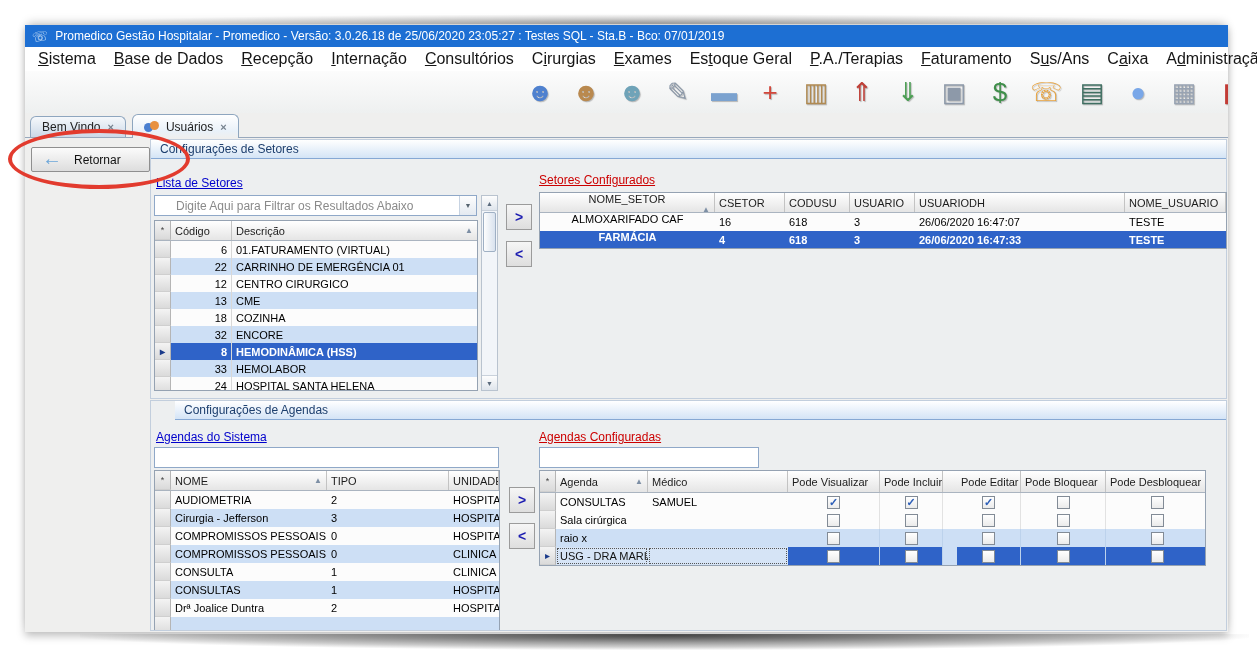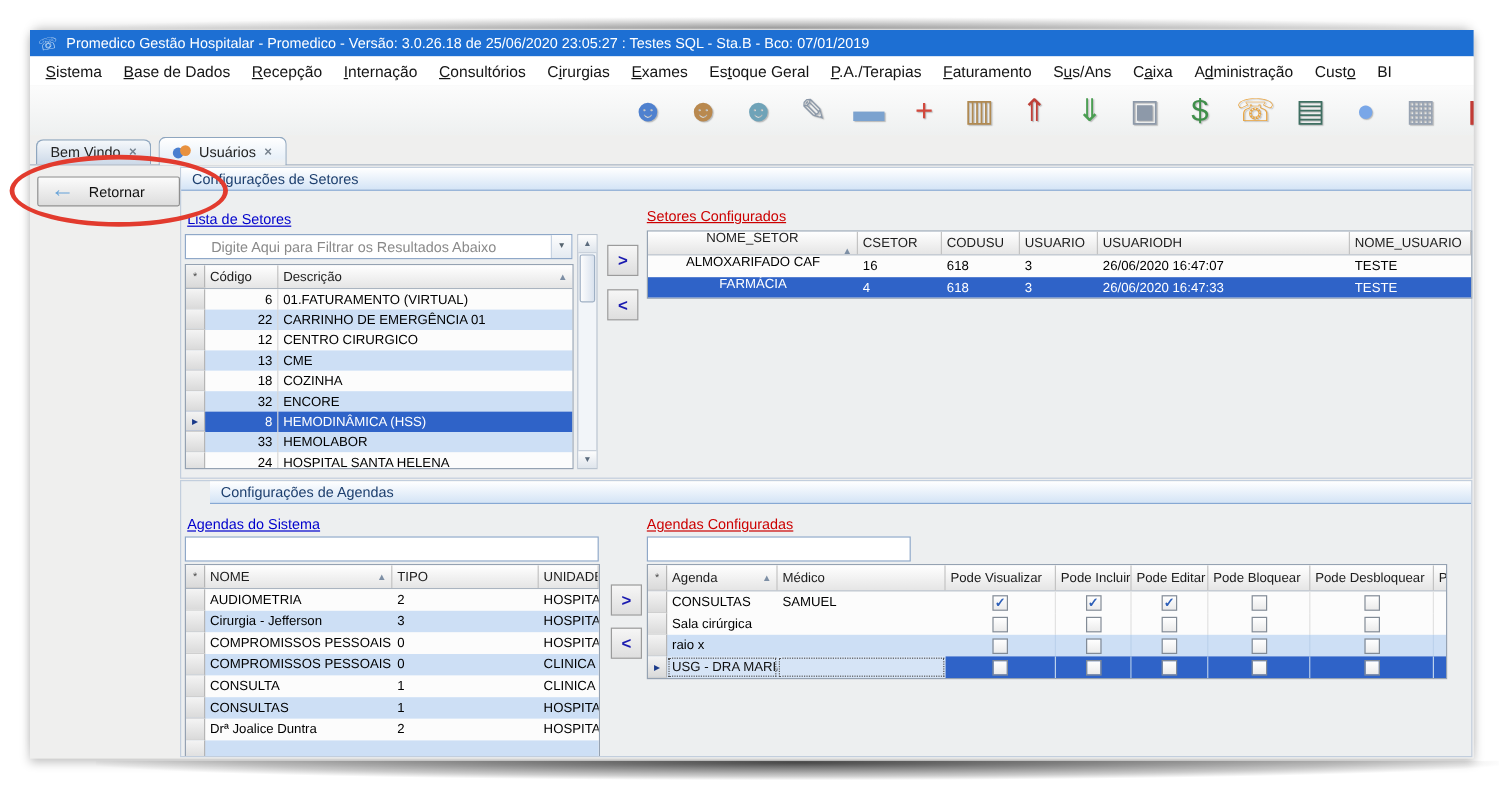--- a/index.html
+++ b/index.html
@@ -11,21 +11,21 @@
   .shadow-bottom { position:absolute; left:80px; right:8px; top:634px; height:16px;
     background:radial-gradient(ellipse at 50% 10%, rgba(40,40,40,.8), rgba(110,110,110,.35) 55%, transparent 72%); }
   .shadow-top { position:absolute; left:60px; right:30px; top:14px; height:10px;
     background:radial-gradient(ellipse at 50% 90%, rgba(90,90,90,.45), transparent 70%); }
 
   .titlebar { position:absolute; top:0; left:0; right:0; height:22px; background:#1d6fd3;
     color:#fff; font-size:12px; display:flex; align-items:center; gap:7px; padding-left:7px; white-space:nowrap; overflow:hidden;}
   .app-ic { font-size:13px; color:#cfe3f6; transform:rotate(-10deg); }
 
   .menubar { position:absolute; top:22px; left:0; right:0; height:24px; background:#fff;
-    display:flex; align-items:center; font-size:13px; color:#151515; padding-left:4px; white-space:nowrap;}
+    display:flex; align-items:center; font-size:16px; color:#151515; padding-left:4px; white-space:nowrap;}
   .menu-item { padding:3px 9px; cursor:default; }
 
   .toolbar { position:absolute; top:46px; left:0; right:0; height:42px;
     background:linear-gradient(#fcfcfc,#eef0f0); display:flex; align-items:center;
     justify-content:flex-end; gap:14px; padding-right:0; overflow:hidden; }
   .tb-icon { width:32px; height:34px; font-size:26px; line-height:34px; text-align:center; flex:none;
     text-shadow:1px 1px 1px rgba(0,0,0,.25); }
   .tb-icon.cut { margin-right:-18px; }
 
   .tabstrip { position:absolute; top:88px; left:0; right:0; height:25px; background:#efefee;
@@ -67,35 +67,35 @@
 
   .grid { position:absolute; background:#fbfbfb; border:1px solid #95a2b2; font-size:11px; overflow:hidden; }
   .grid-head { display:flex; height:20px; background:linear-gradient(#ffffff,#e5e5e5);
     border-bottom:1px solid #aab4c0; }
   .hcell { display:flex; align-items:center; padding:0 4px; border-right:1px solid #c3c3c3;
     overflow:hidden; white-space:nowrap; color:#1c1c1c; flex:none; }
   .sort { margin-left:auto; font-size:8px; color:#7d8fa5; padding-left:3px; }
   .grid-row { display:flex; height:18px; background:#fcfcfc; }
   .lista .grid-row { height:17px; }
   .grid-row.alt { background:#cddff5; }
-  .grid-row.sel { background:#2f63c8; color:#fff; }
+  .grid-row.sel { background:#2f63c8; color:#fff;font-weight:bold; }
   .cell { padding:0 4px; overflow:hidden; white-space:nowrap; display:flex; align-items:center; flex:none; }
   .cell.ind, .hcell.ind { width:16px; flex:none; justify-content:center; padding:0;
     background:linear-gradient(#f4f4f4,#dadada); border-right:1px solid #b5b5b5;
     border-bottom:1px solid #cfcfcf; color:#444; font-size:9px; }
   .cell.ind { color:#1a3a8a; font-size:10px; }
 
   .w-cod  { width:61px; } .cell.w-cod { justify-content:flex-end; border-right:1px solid #d8d8d8; }
   .w-desc { flex:1; }
 
   .sc0{width:175px;flex-direction:column;} .sc1{width:70px;} .sc2{width:65px;} .sc3{width:65px;} .sc4{width:210px;} .sc5{flex:1;}
   .cell.sc1,.cell.sc2,.cell.sc3 { border-right:1px solid transparent; }
 
   .as0{width:156px;} .as1{width:122px;} .as2{flex:1;}
-  .ac0{width:92px;} .ac1{width:140px;} .ac2{width:92px;} .ac3{width:63px;} .ac4{width:64px;}
+  .ac0{width:92px;} .ac1{width:140px;} .ac2{width:92px;} .ac3{width:63px;} .ac4{width:64px;margin-left:14px;}
   .ac5{width:85px;} .ac6{width:103px;} .ac7{flex:1; border-right:none;}
   .cbcell { justify-content:center; border-right:1px solid #e2e2e2; }
   .grid-row.alt .cbcell { border-right:1px solid #bcd2ec; }
 
   .cb { width:13px; height:13px; border:1px solid #828b96; background:linear-gradient(#ffffff,#ebebeb);
     display:flex; align-items:center; justify-content:center; font-size:11px; font-weight:bold; color:#2d5fb8; }
 
   .grid-row.selx .cell { background:#2f63c8; color:#fff; }
   .grid-row.selx .cell.ind { background:linear-gradient(#f4f4f4,#dadada); color:#1a3a8a; }
   .grid-row.selx .cell.lite { background:#d6e4f6; color:#111; outline:1px dotted #555; outline-offset:-2px; }

